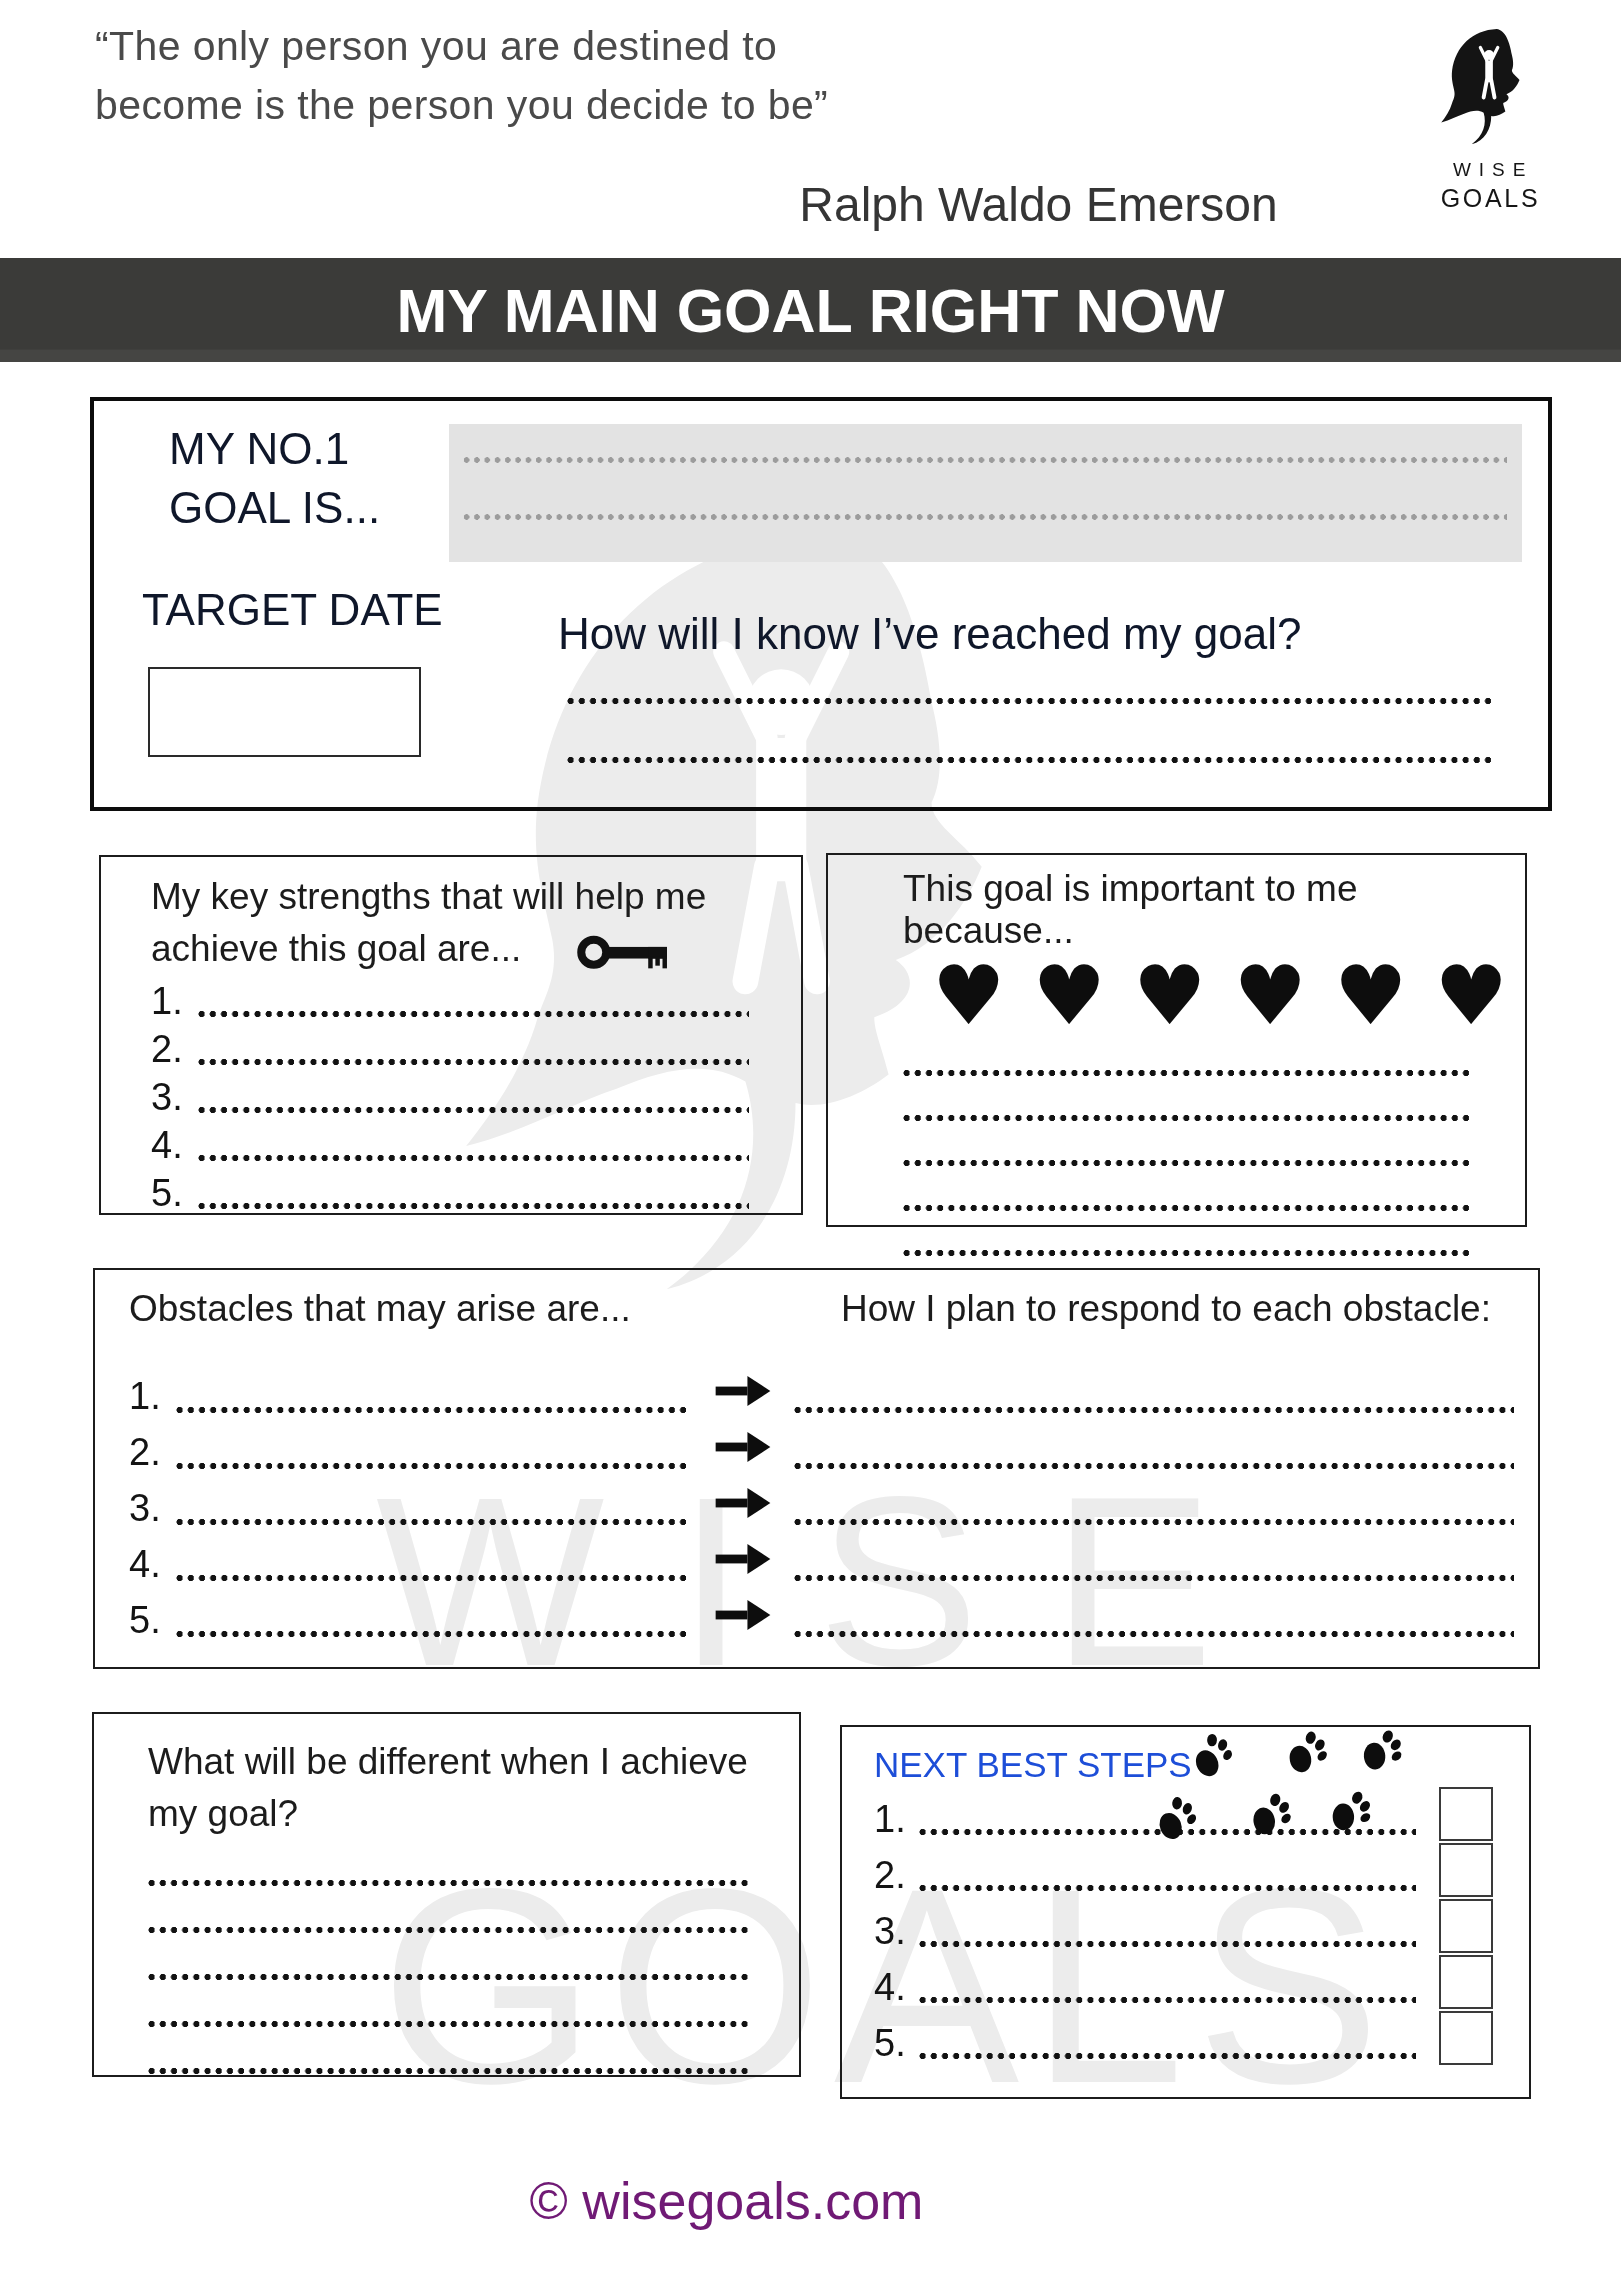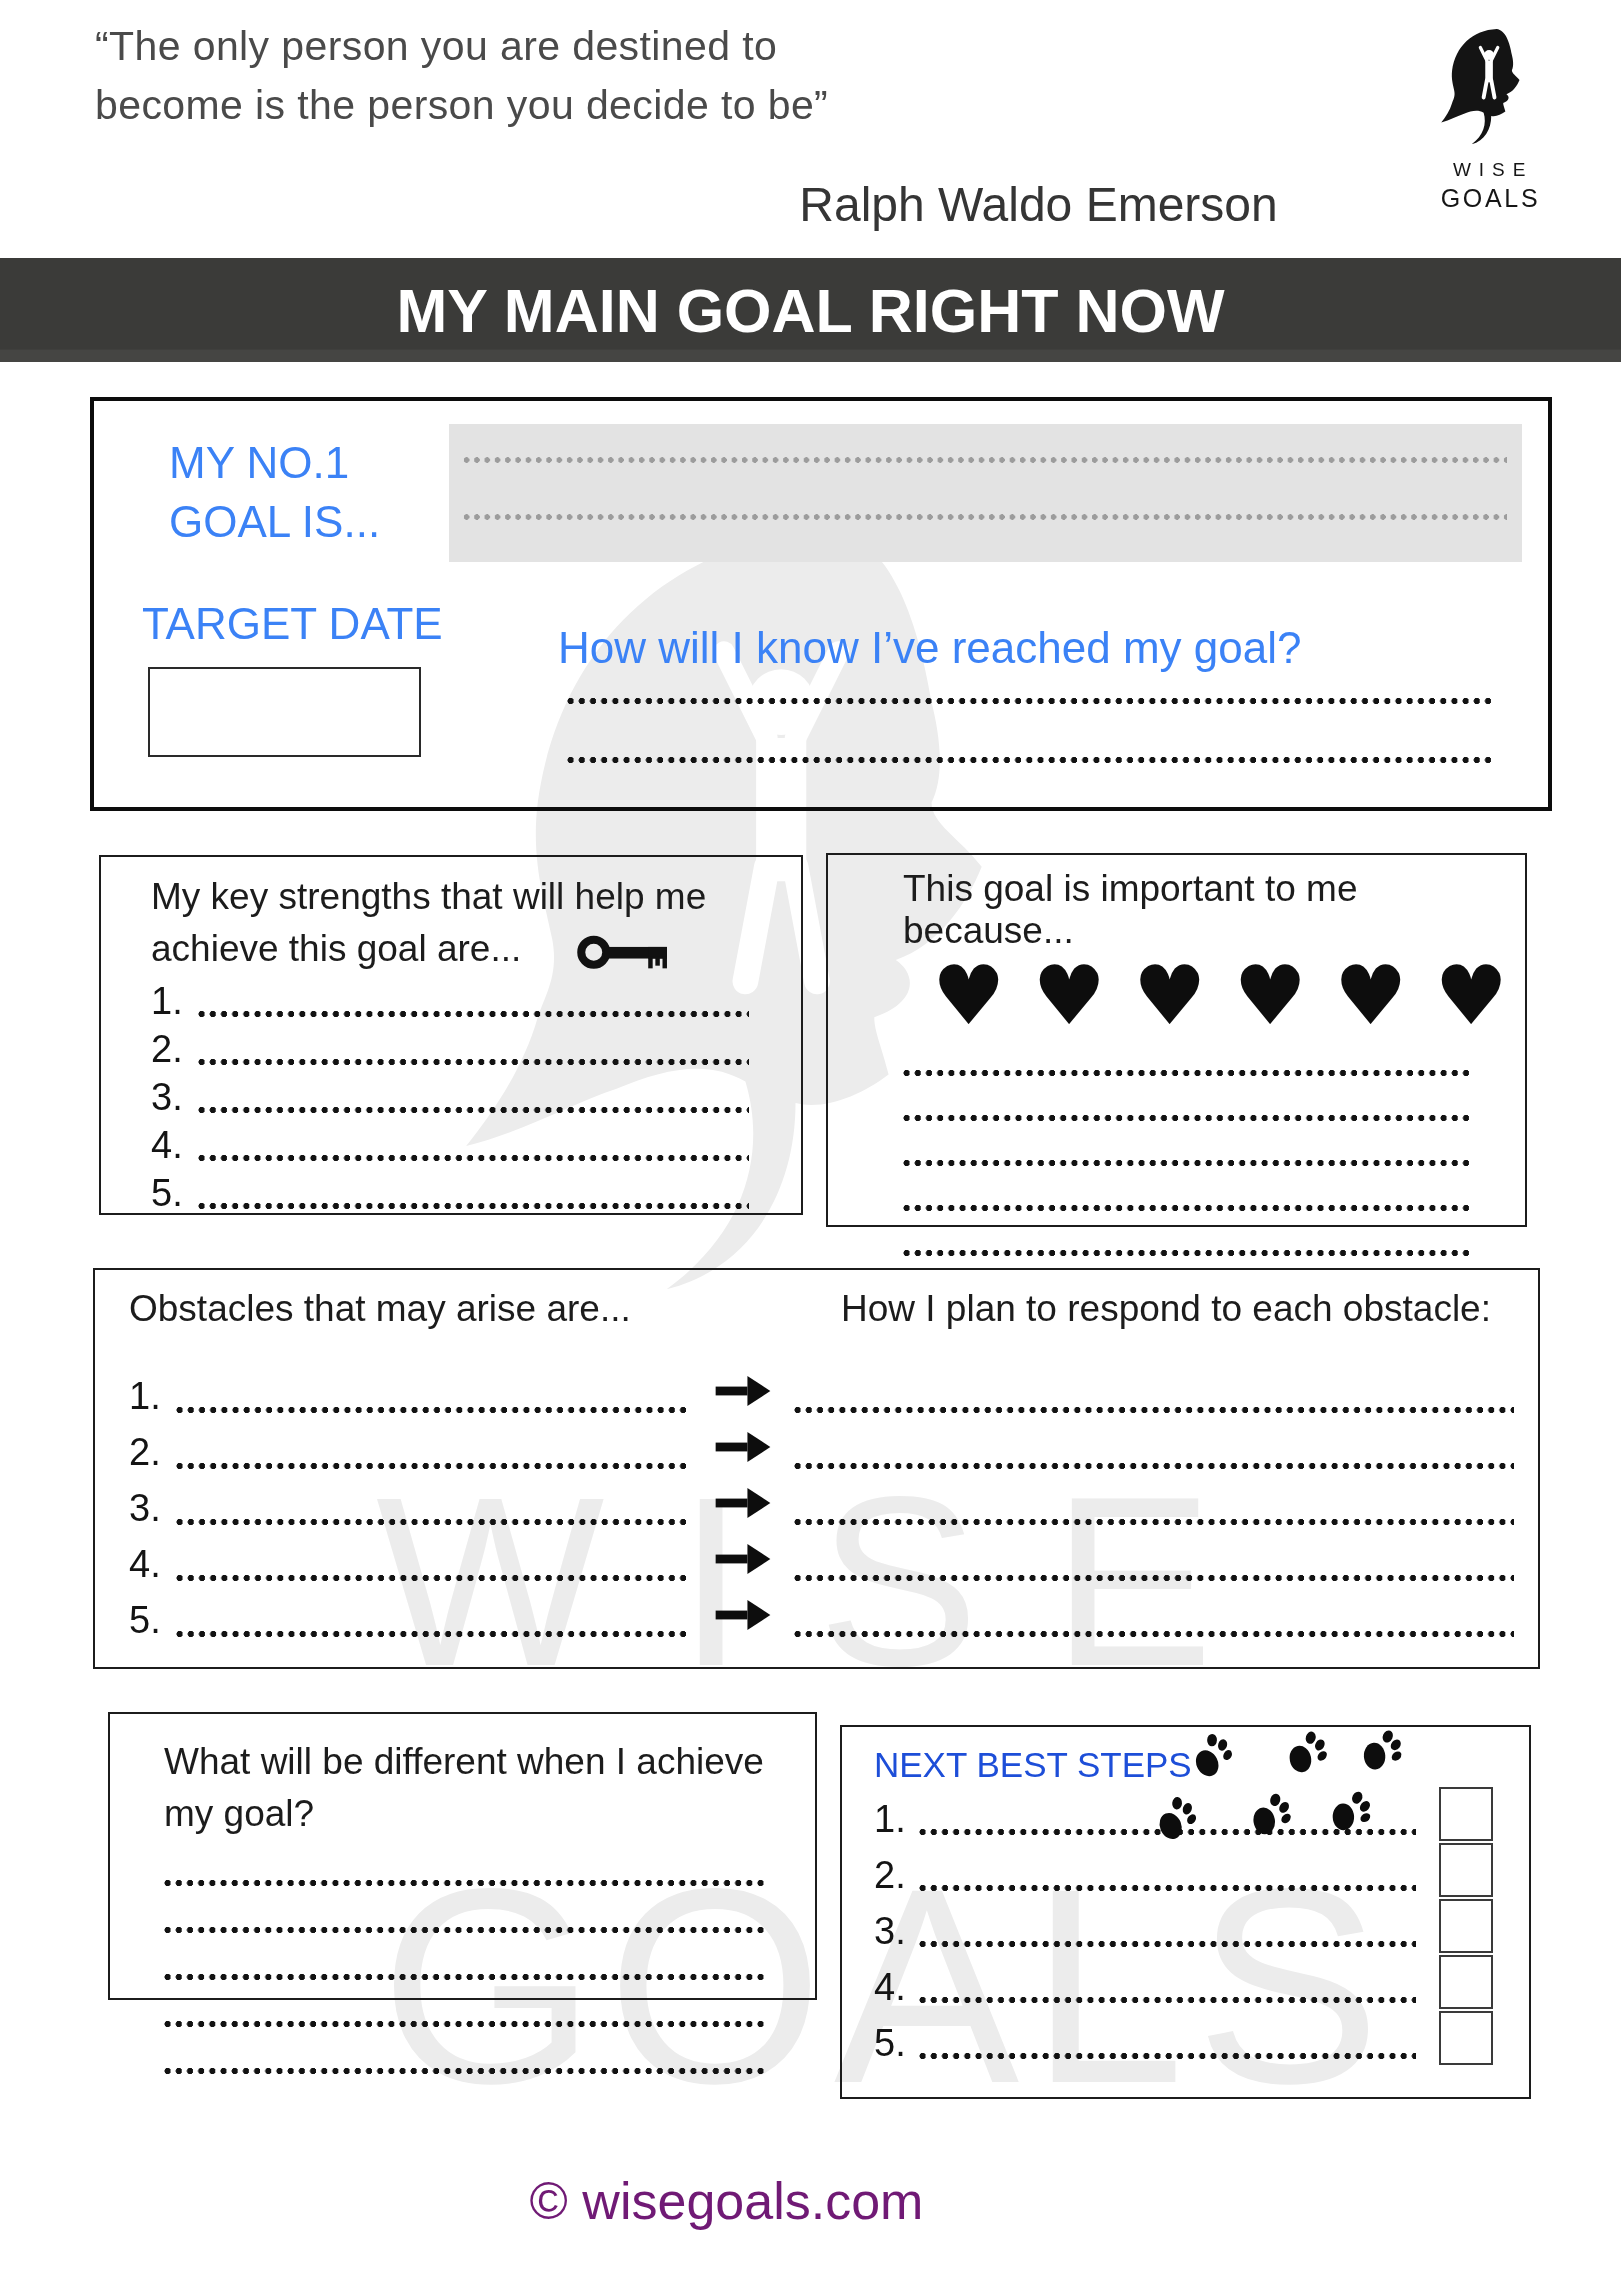--- a/index.html
+++ b/index.html
@@ -25,24 +25,24 @@
           box-shadow:inset 0 -12.5px 0 rgba(255,255,255,0.05);}
   .banner-title{width:100%;height:104px;line-height:106px;text-align:center;color:#ffffff;
                 font-size:61px;font-weight:700;letter-spacing:0px;}
 
   
   .box{background:transparent;border:2.7px solid #1c1c1c;box-sizing:border-box;}
   .goal-box{left:90px;top:397px;width:1462px;height:414px;border:4.5px solid #0c0c0c;}
   .strengths-box{left:99px;top:855px;width:704px;height:360px;}
   .hearts-box{left:826px;top:853px;width:701px;height:374px;padding-left:16px;}
   .obstacles-box{left:93px;top:1268px;width:1447px;height:401px;}
-  .different-box{left:108px;top:1712px;width:709px;height:288px;}
+  .different-box{left:92px;top:1712px;width:709px;height:365px;}
   .steps-box{left:840px;top:1725px;width:691px;height:374px;}
 
-  .h-big{font-size:44px;color:#3b82f6;margin-top:14px;}
+  .h-big{font-size:44px;color:#0f172a;}
   .h-med{font-size:37px;color:#1c1c1c;}
 
   
   .dotline{height:8px;background-image:radial-gradient(circle at 3.6px 4px,#121212 2.9px,transparent 3.4px);
            background-size:11.2px 8px;background-repeat:repeat-x;}
   .dotline.gray{background-image:radial-gradient(circle at 3.6px 4px,#9c9c9c 2.6px,transparent 3px);
            background-size:10.3px 8px;}
 
   .num{font-size:38px;color:#141414;}
 

